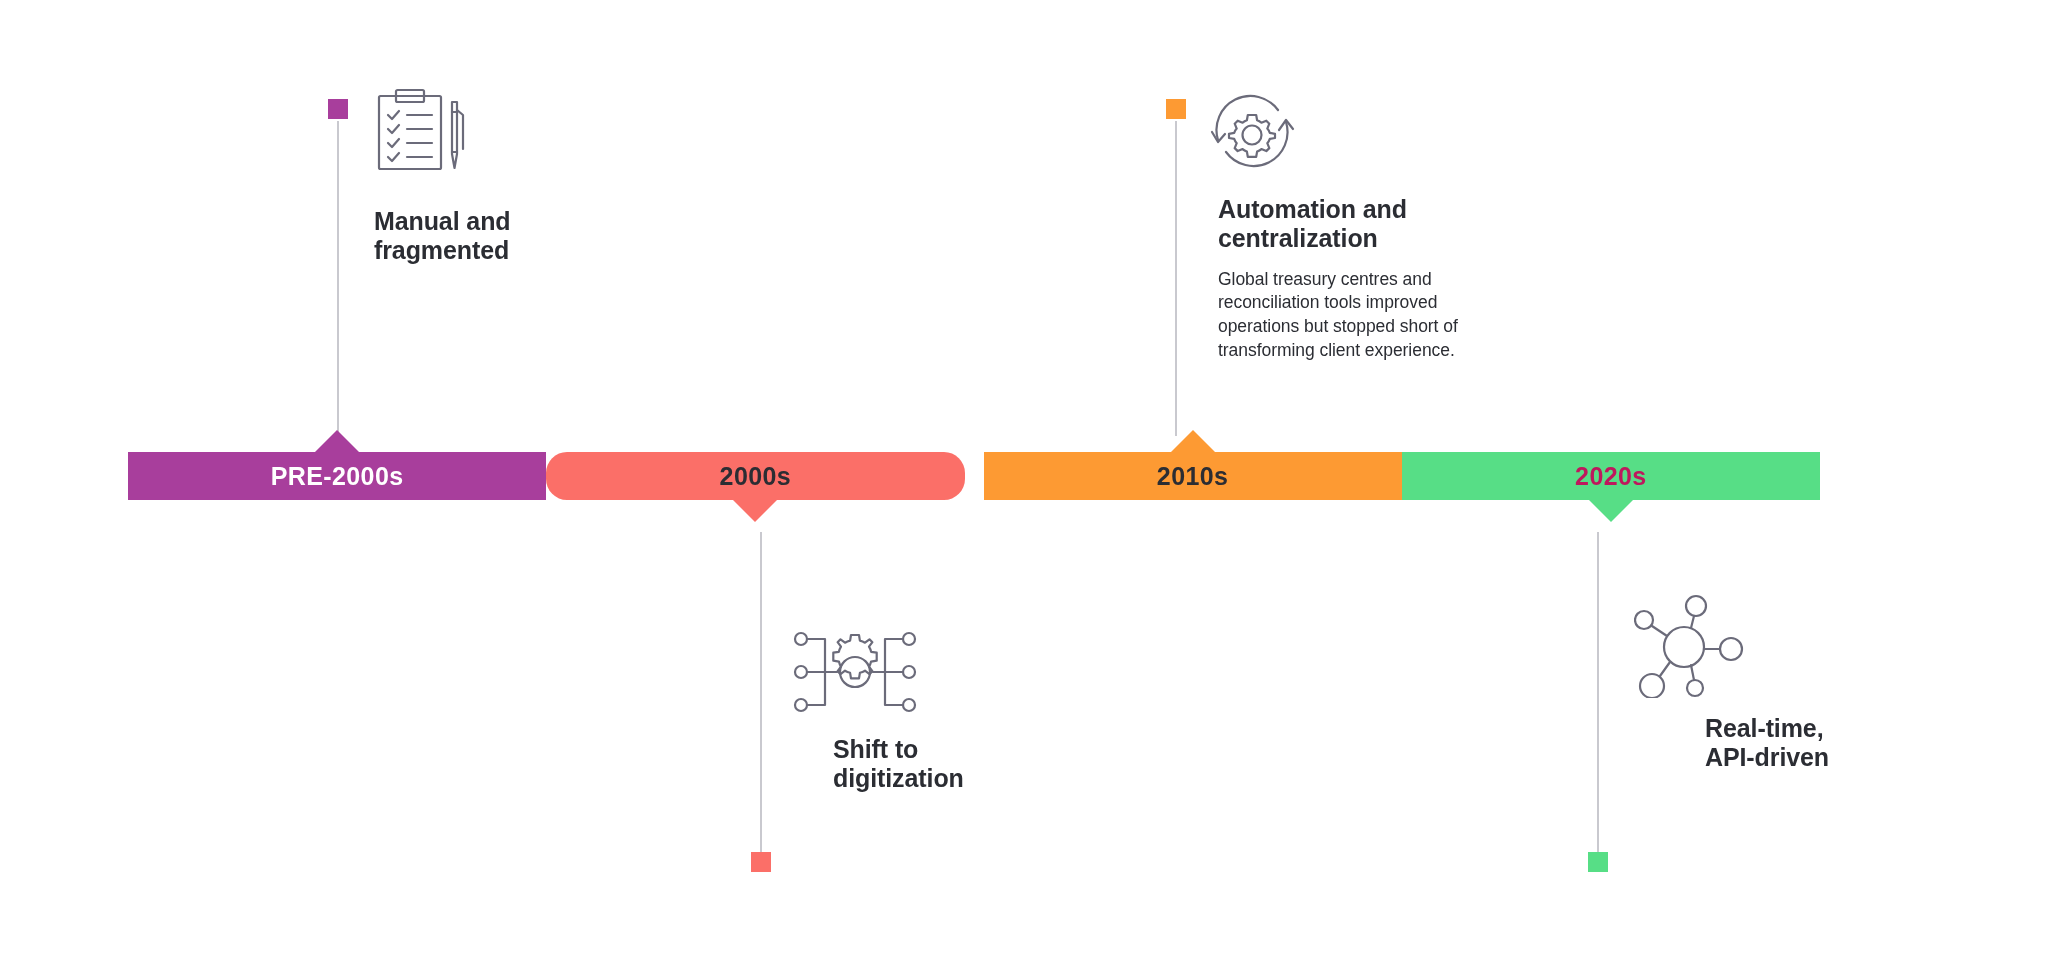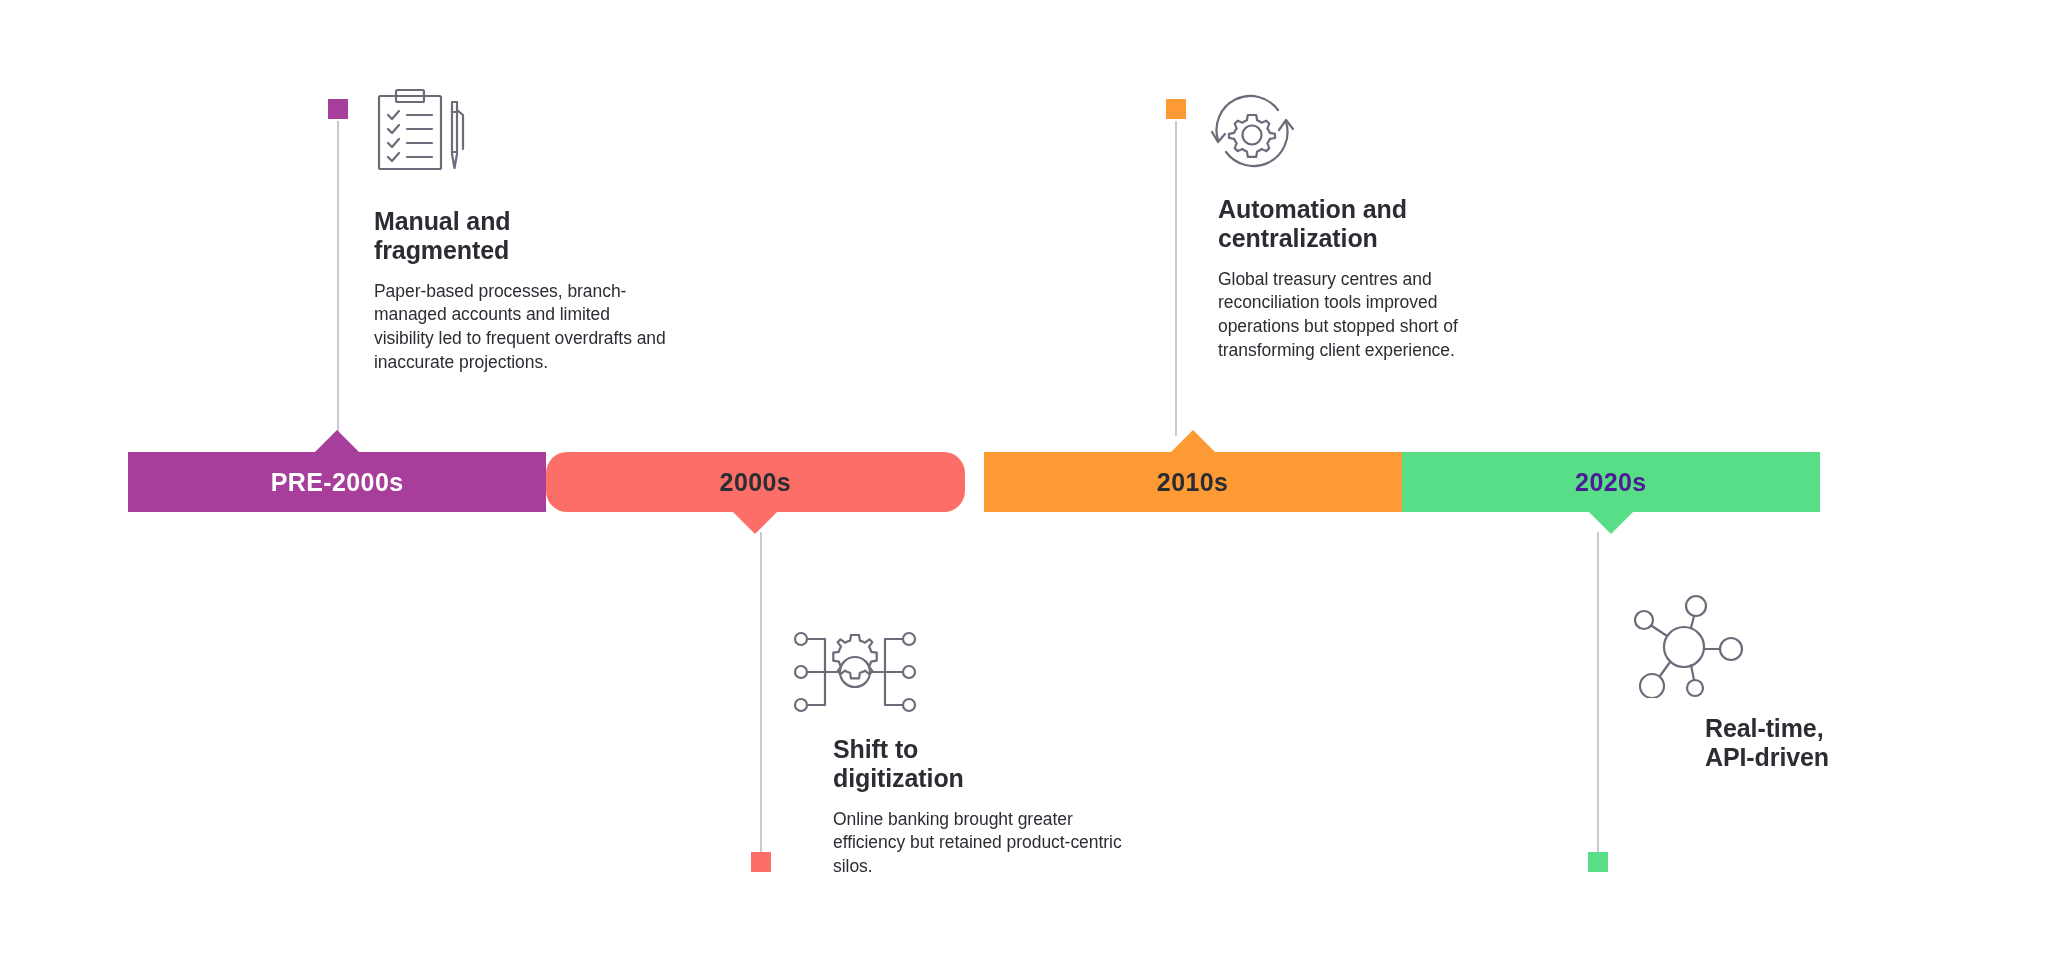--- a/index.html
+++ b/index.html
@@ -22,21 +22,21 @@
   .timeline-bar {
     position: absolute;
     left: 128px;
     top: 452px;
     width: 1692px;
     height: 56px;
     display: flex;
   }
   .segment {
     flex: 1 1 0;
-    height: 60px;
+    height: 48px;
     display: flex;
     align-items: center;
     justify-content: center;
     position: relative;
   }
   .segment-label {
     font-size: 25px;
     font-weight: bold;
     letter-spacing: 0.4px;
     line-height: 1;
@@ -130,21 +130,20 @@
       <path d="M78,14 l5,0 0,52 -2.5,14 -2.5,-14 z"></path>
       <line x1="78" y1="24" x2="83" y2="24"></line>
       <line x1="78" y1="64" x2="83" y2="64"></line>
       <path d="M83,22 l6,5 0,34"></path>
     </svg>
   </div>
 
   <div class="block" style="left:374px; top:207px;">
     <div class="block-title">Manual and
 fragmented</div>
-    <div class="block-body">Paper-based processes, branch-managed accounts and limited visibility led to frequent overdrafts and inaccurate projections.</div>
   </div>
 
   <div class="chip" style="left:1166px; top:99px; background:#FD9A33;"></div>
 
   <div class="connector" style="left:1175px; top:121px; height:315px;"></div>
 
   <div class="icon" style="left:1206px; top:88px;">
     <svg width="92" height="86" viewBox="0 0 92 86" fill="none" stroke="#6b6b7a" stroke-width="2.2" stroke-linecap="round" stroke-linejoin="round">
       <path d="M12,52 A34,34 0 0 1 72,22"></path>
       <polyline points="6,44 12,54 19,46"></polyline>
@@ -172,21 +171,21 @@
       <span class="segment-label" style="color:#2b2d33;">2000s</span>
       <div class="pointer down" style="border-top:22px solid #FB6F68;"></div>
     </div>
 
     <div class="segment" style="background:#FD9A33;margin-left:19px;">
       <div class="pointer up" style="border-bottom:22px solid #FD9A33;"></div>
       <span class="segment-label" style="color:#2b2d33;">2010s</span>
     </div>
 
     <div class="segment" style="background:#57DE86;">
-      <span class="segment-label" style="color:#4c1d95;">2020s</span>
+      <span class="segment-label" style="color:#be185d;">2020s</span>
       <div class="pointer down" style="border-top:22px solid #57DE86;"></div>
     </div>
 
   </div>
 
   <div class="connector" style="left:760px; top:532px; height:320px;"></div>
 
   <div class="chip" style="left:751px; top:852px; background:#FB6F68;"></div>
 
   <div class="icon" style="left:793px; top:626px;">
@@ -204,21 +203,20 @@
       <line x1="110" y1="46" x2="92" y2="46"></line>
       <polyline points="110,79 92,79 92,46"></polyline>
       <path d="M62,9 l4,0 0.9,5.6 a16,16 0 0 1 5.1,2.1 l4.5,-3.4 2.9,2.9 -3.4,4.5 a16,16 0 0 1 2.1,5.1 l5.6,0.9 0,4 0,4 -5.6,0.9 a16,16 0 0 1 -2.1,5.1 l3.4,4.5 -2.9,2.9 -4.5,-3.4 a16,16 0 0 1 -5.1,2.1 l-0.9,5.6 -4,0 -4,0 -0.9,-5.6 a16,16 0 0 1 -5.1,-2.1 l-4.5,3.4 -2.9,-2.9 3.4,-4.5 a16,16 0 0 1 -2.1,-5.1 l-5.6,-0.9 0,-4 0,-4 5.6,-0.9 a16,16 0 0 1 2.1,-5.1 l-3.4,-4.5 2.9,-2.9 4.5,3.4 a16,16 0 0 1 5.1,-2.1 l0.9,-5.6 z"></path>
       <circle cx="62" cy="46" r="15"></circle>
     </svg>
   </div>
 
   <div class="block" style="left:793px; top:735px;margin-left:40px;">
     <div class="block-title">Shift to
 digitization</div>
-    <div class="block-body">Online banking brought greater efficiency but retained product-centric silos.</div>
   </div>
 
   <div class="connector" style="left:1597px; top:532px; height:320px;"></div>
 
   <div class="chip" style="left:1588px; top:852px; background:#57DE86;"></div>
 
   <div class="icon" style="left:1634px; top:594px;">
     <svg width="110" height="104" viewBox="0 0 110 104" fill="none" stroke="#6b6b7a" stroke-width="2.2" stroke-linecap="round" stroke-linejoin="round">
       <circle cx="50" cy="53" r="20"></circle>
       <circle cx="62" cy="12" r="10"></circle>

